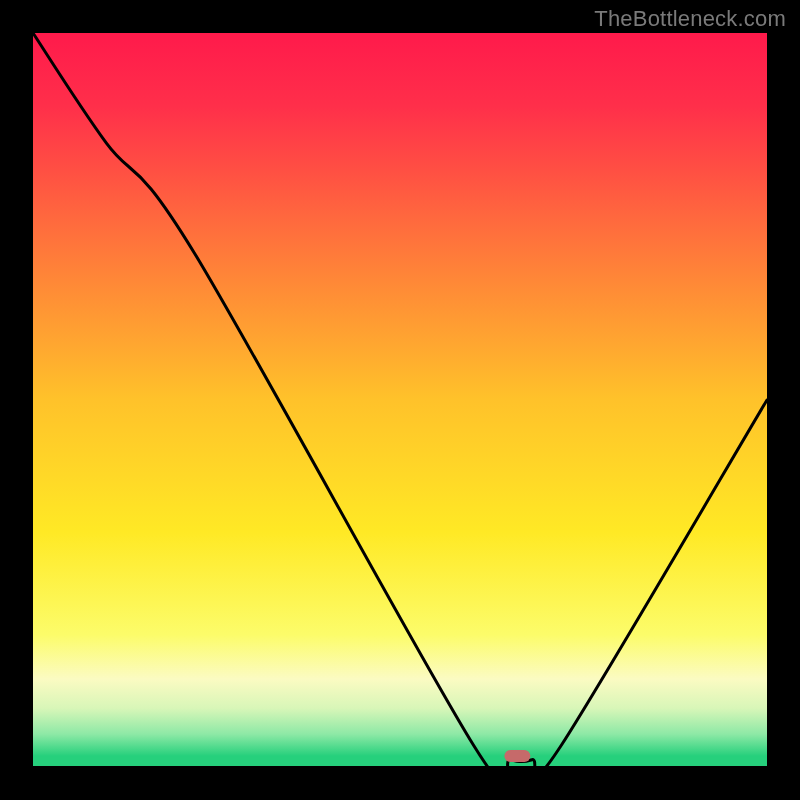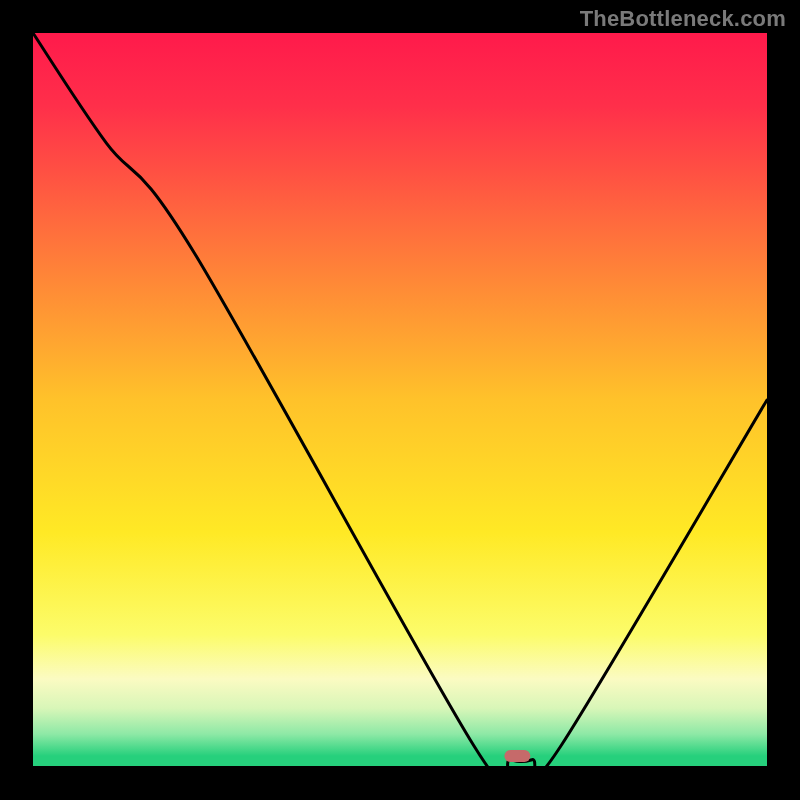--- a/index.html
+++ b/index.html
@@ -15,21 +15,21 @@
     position: relative;
     width: 800px;
     height: 800px;
   }
   .watermark {
     position: absolute;
     top: 6px;
     right: 14px;
     color: #7a7a7a;
     font-size: 22px;
-    font-weight: 700;
+    font-weight: 400;
     letter-spacing: 0.2px;
     z-index: 5;
   }
   svg {
     position: absolute;
     top: 0;
     left: 0;
   }
 </style>
 </head>

